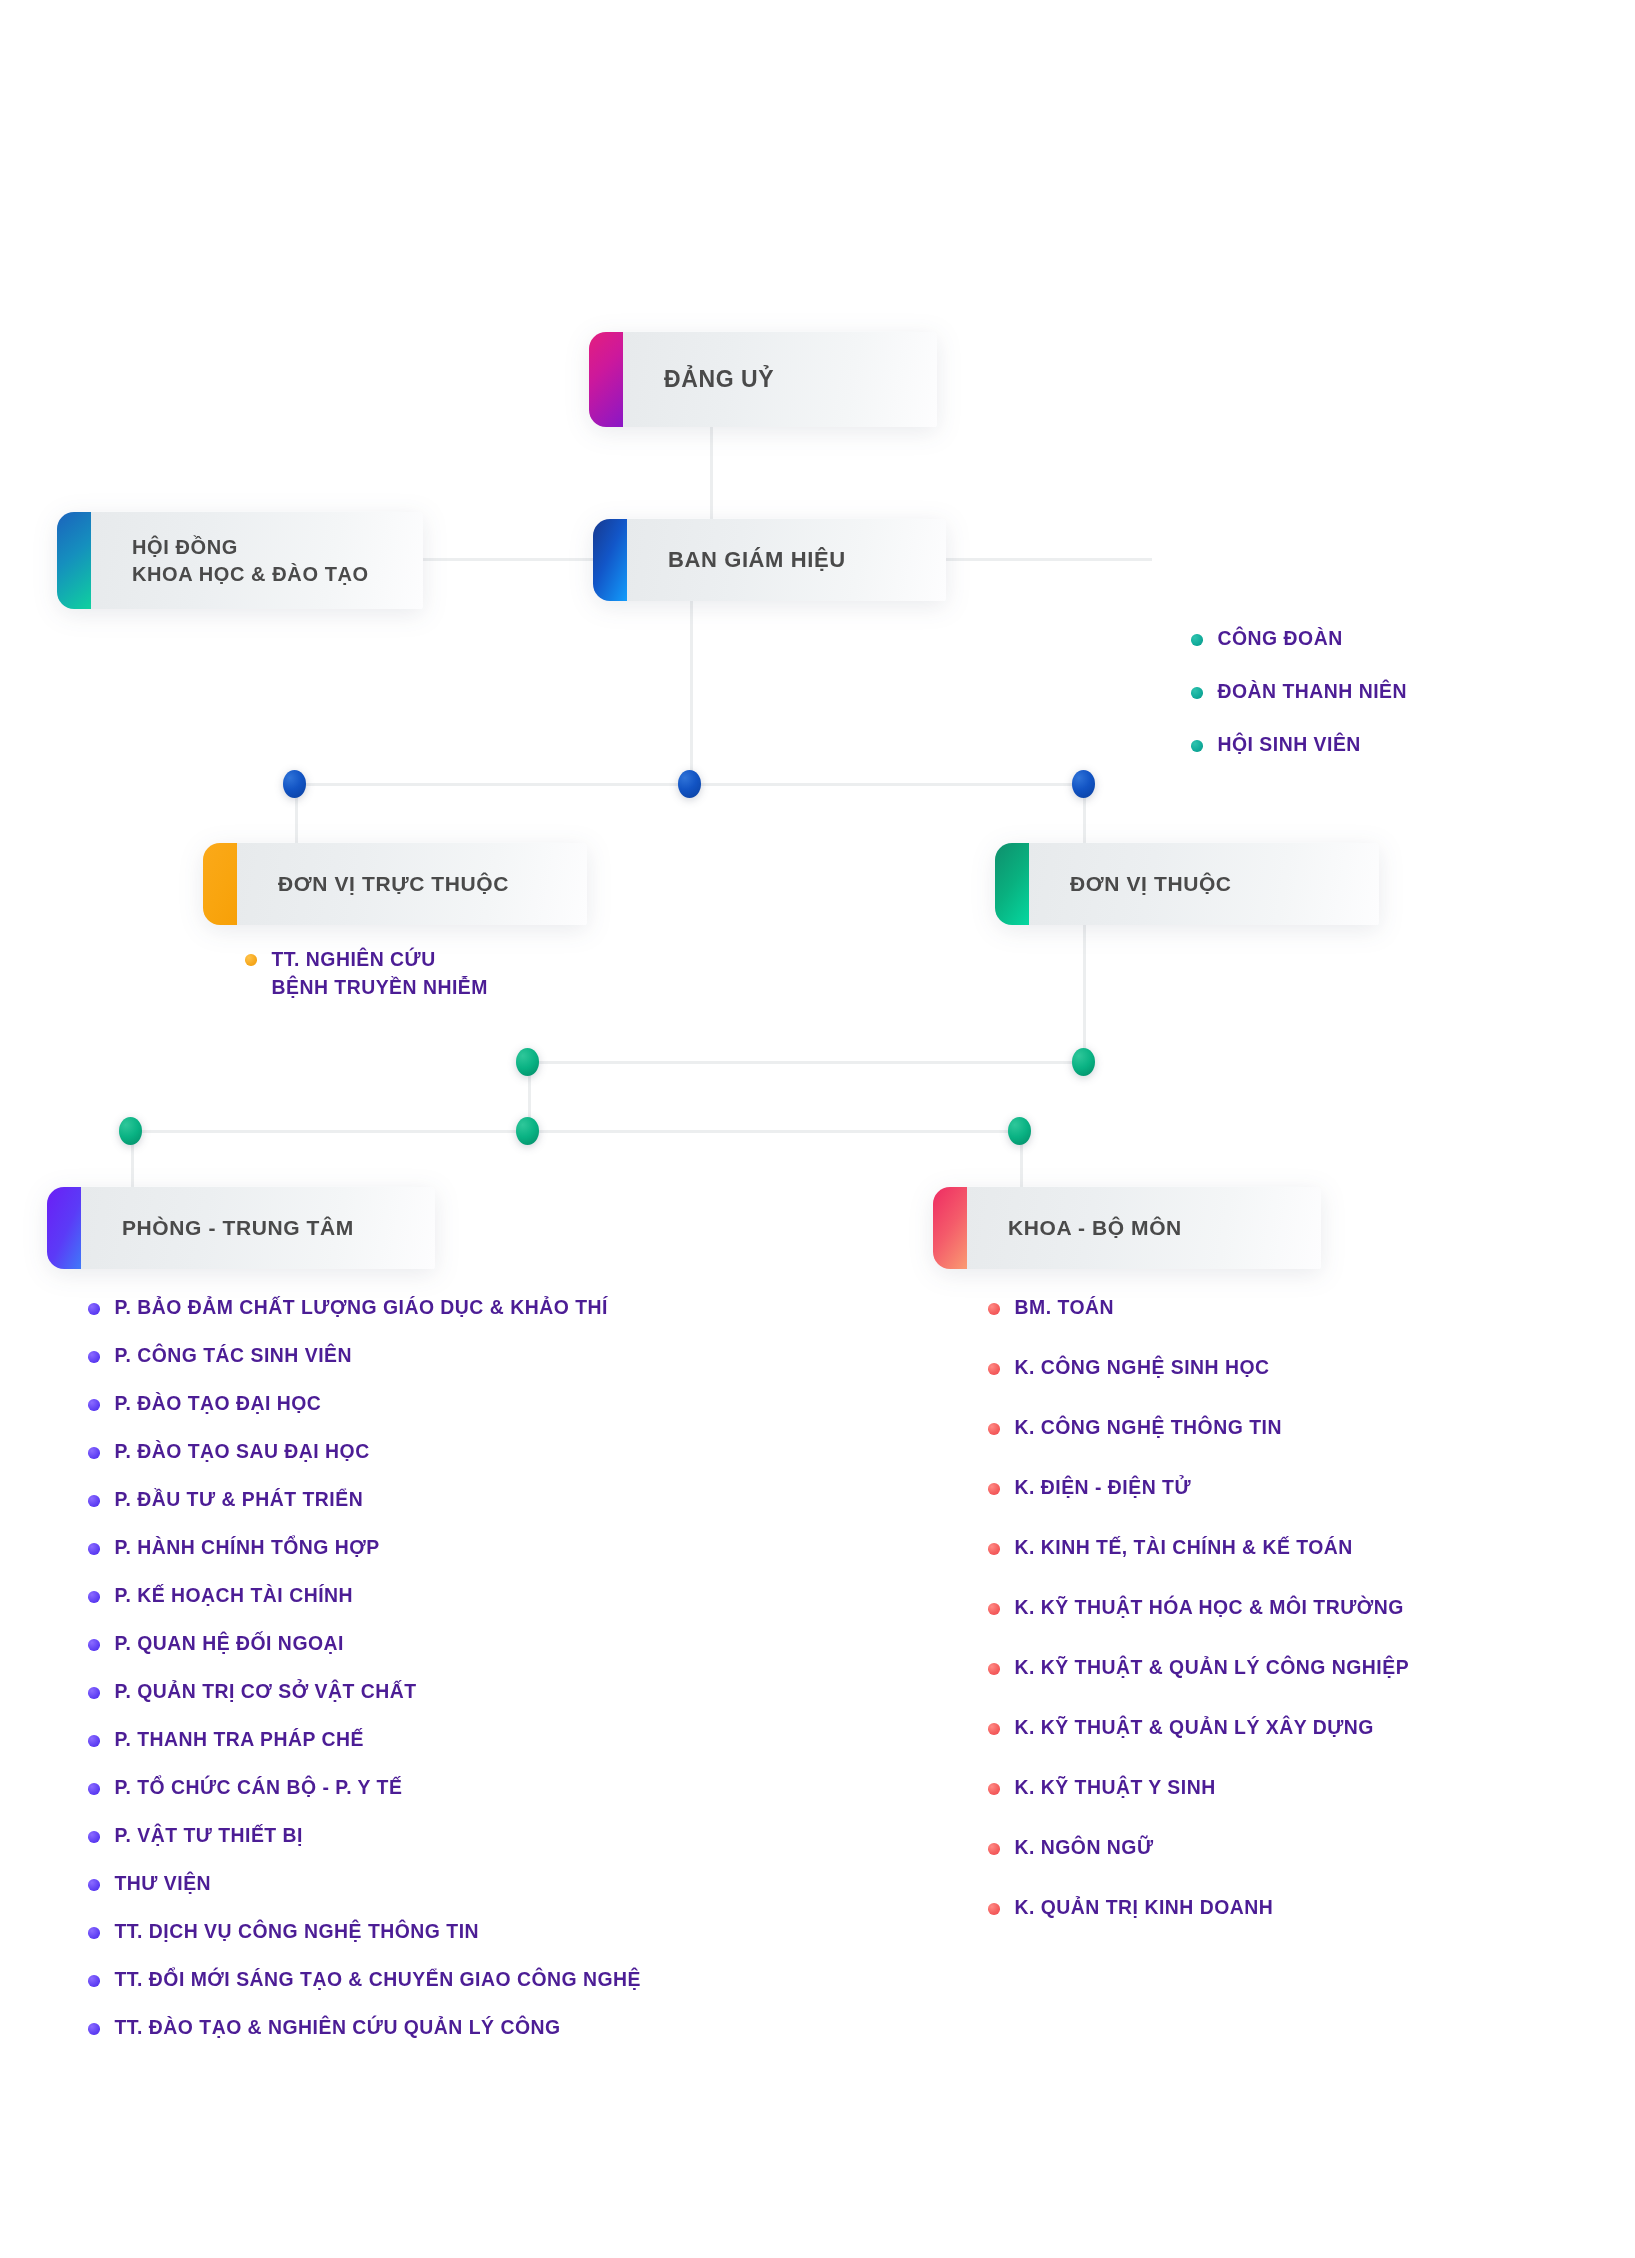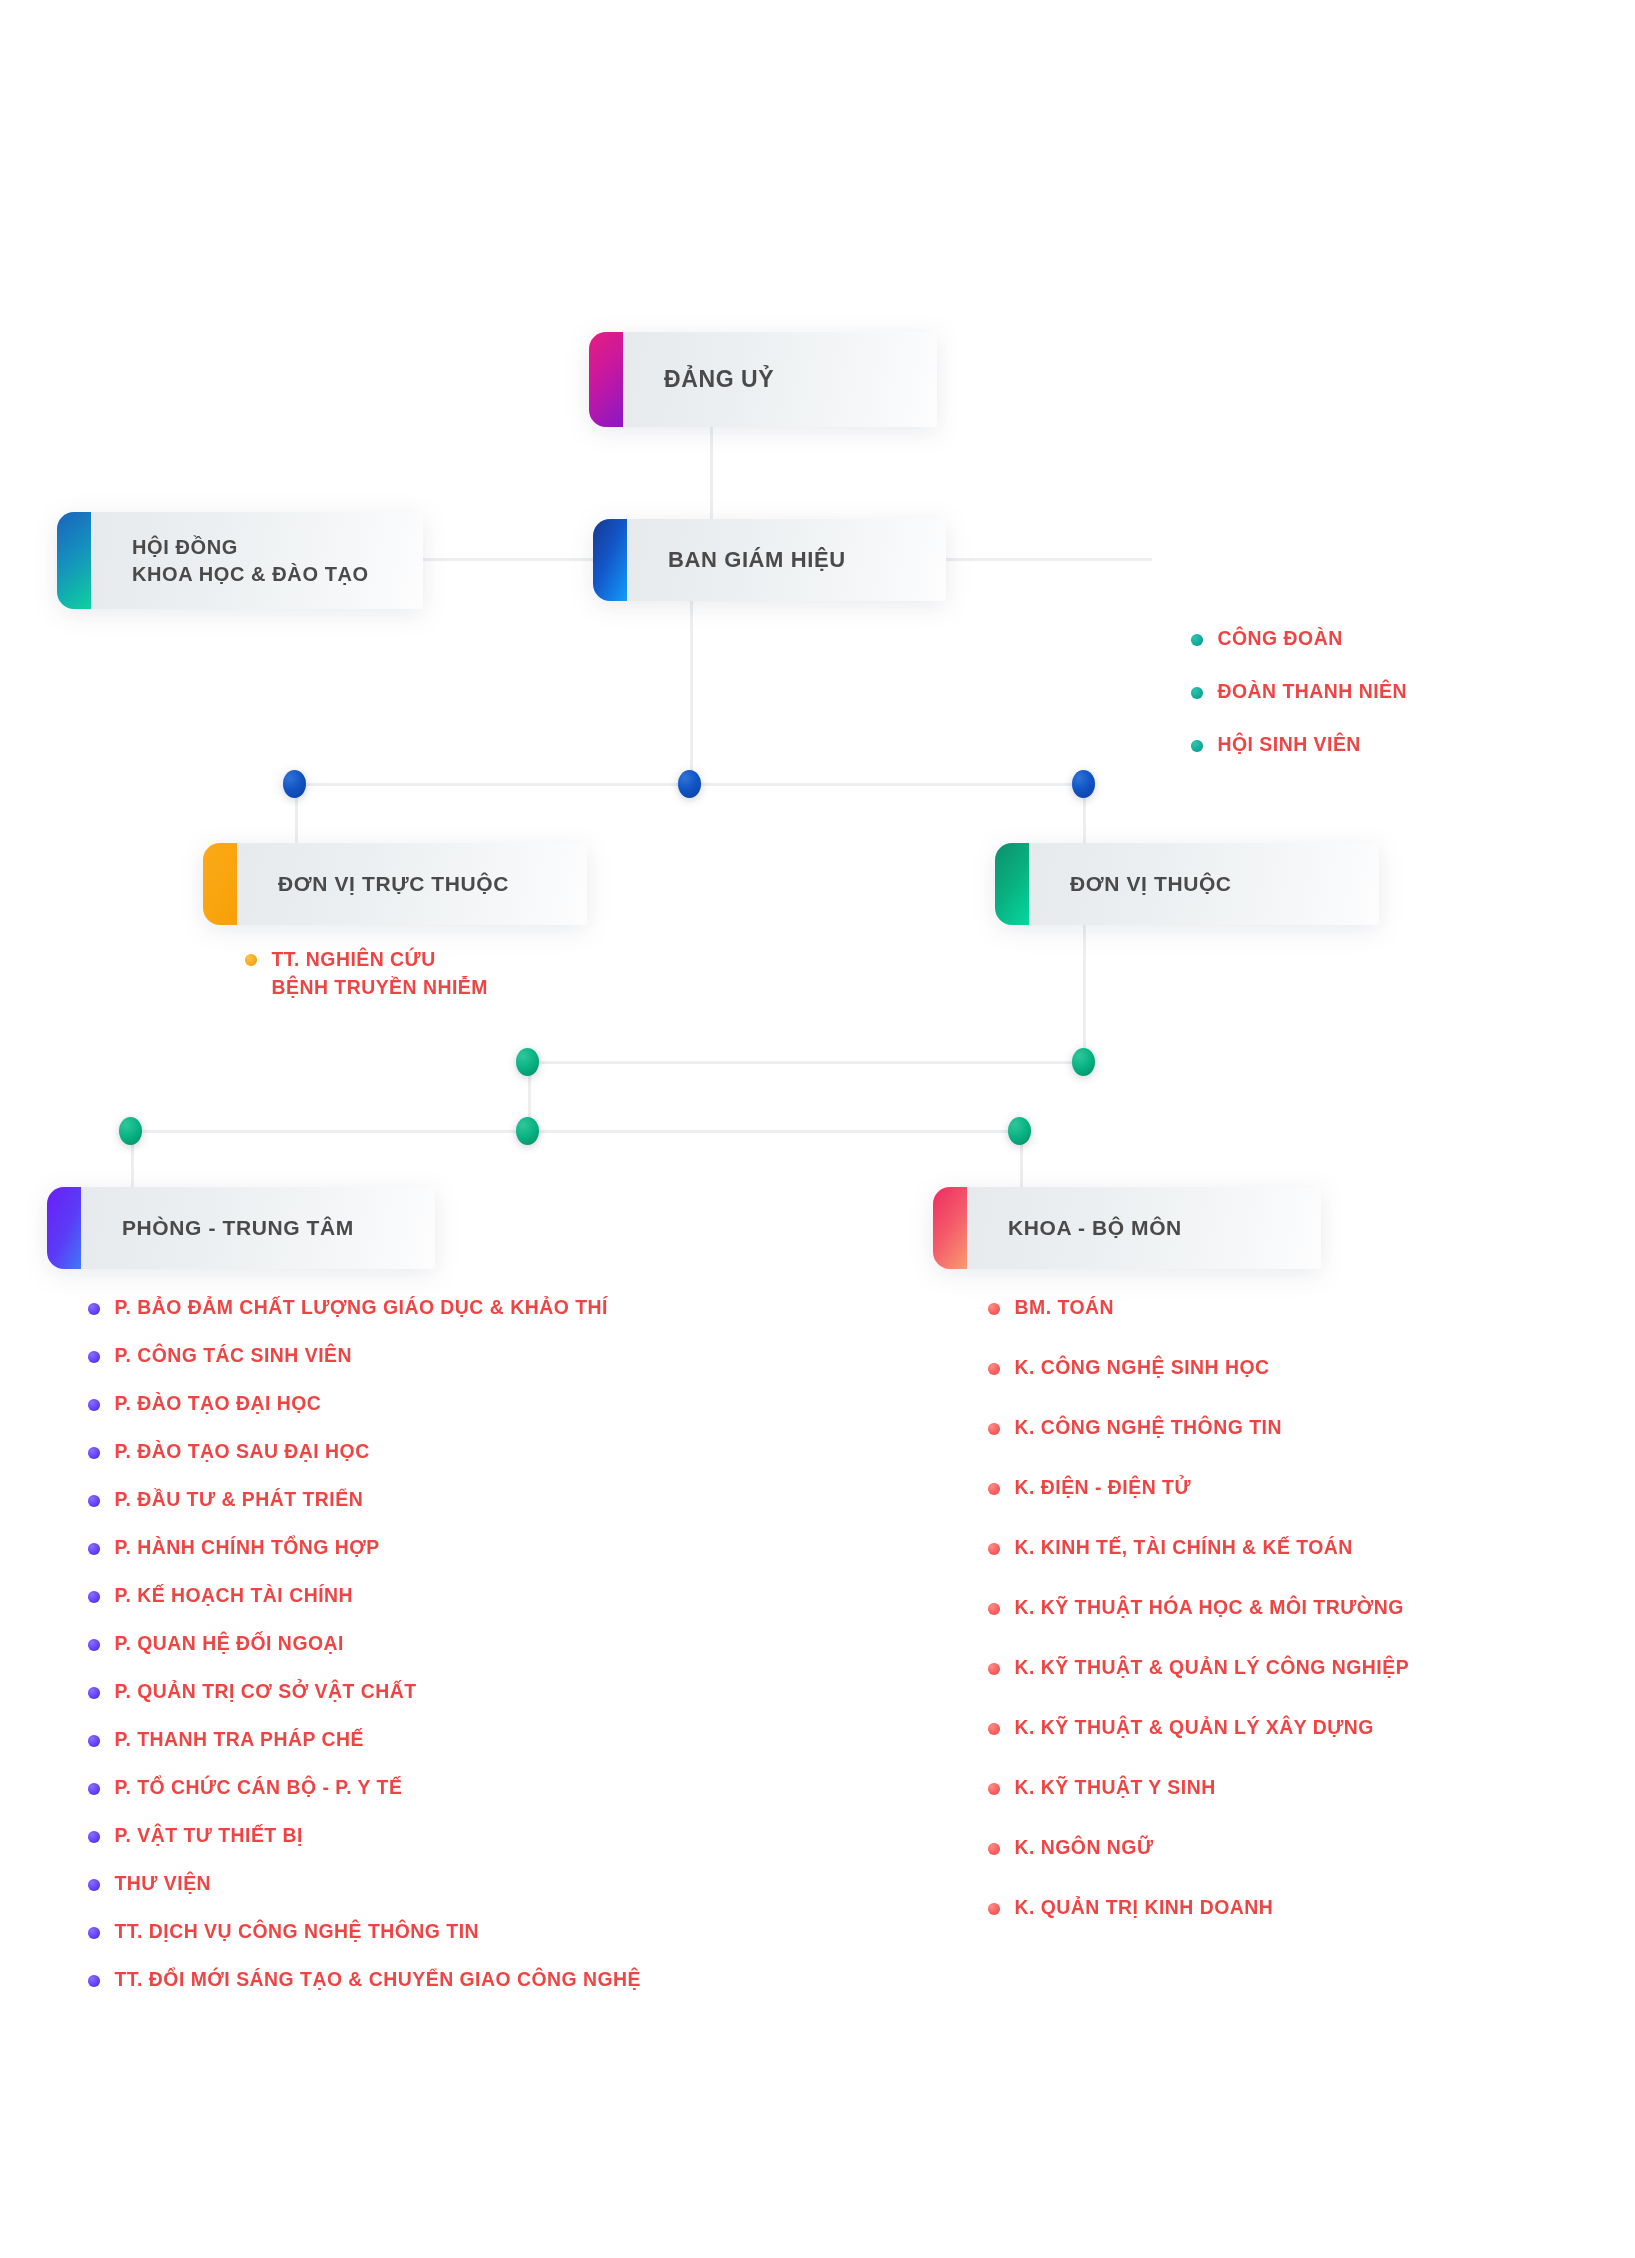--- a/index.html
+++ b/index.html
@@ -92,21 +92,21 @@
     margin-bottom: 0;
   }
   .sub-item .bullet {
     flex: 0 0 auto;
     width: 11.5px; height: 11.5px;
     border-radius: 50%;
     margin-top: 8px;
     margin-right: 15px;
   }
   .sub-item .txt {
-    color: #ef4444;
+    color: #4c1d95;
     font-weight: bold;
     letter-spacing: 0.5px;
     white-space: pre-line;
     line-height: 1.3;
   }
 
   
   #list-doan-the { left: 1191px; top: 626px; }
   #list-doan-the .sub-item { height: 53px; }
   #list-doan-the .bullet { background: radial-gradient(circle at 32% 30%, #2ec3ae 0%, #12ad9c 55%, #0d9486 100%); }
@@ -299,20 +299,24 @@
         <span class="txt">THƯ VIỆN</span>
       </div>
       <div class="sub-item">
         <span class="bullet"></span>
         <span class="txt">TT. DỊCH VỤ CÔNG NGHỆ THÔNG TIN</span>
       </div>
       <div class="sub-item">
         <span class="bullet"></span>
         <span class="txt">TT. ĐỔI MỚI SÁNG TẠO &amp; CHUYỂN GIAO CÔNG NGHỆ</span>
       </div>
+      <div class="sub-item">
+        <span class="bullet"></span>
+        <span class="txt">TT. ĐÀO TẠO &amp; NGHIÊN CỨU QUẢN LÝ CÔNG</span>
+      </div>
     </div>
 
   <div class="sublist" id="list-khoa">
       <div class="sub-item">
         <span class="bullet"></span>
         <span class="txt">BM. TOÁN</span>
       </div>
       <div class="sub-item">
         <span class="bullet"></span>
         <span class="txt">K. CÔNG NGHỆ SINH HỌC</span>

